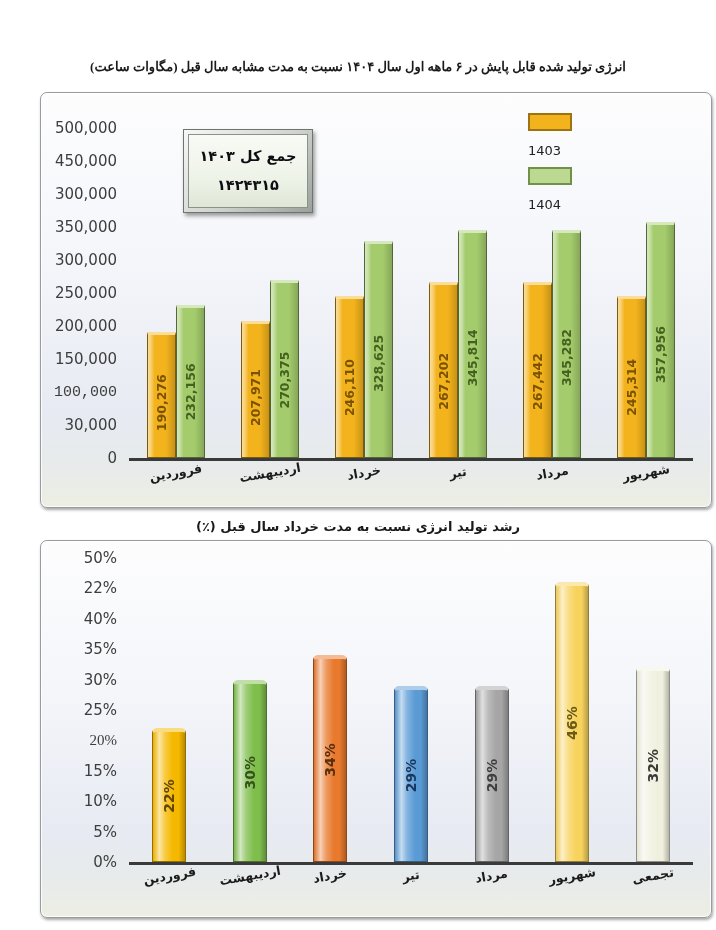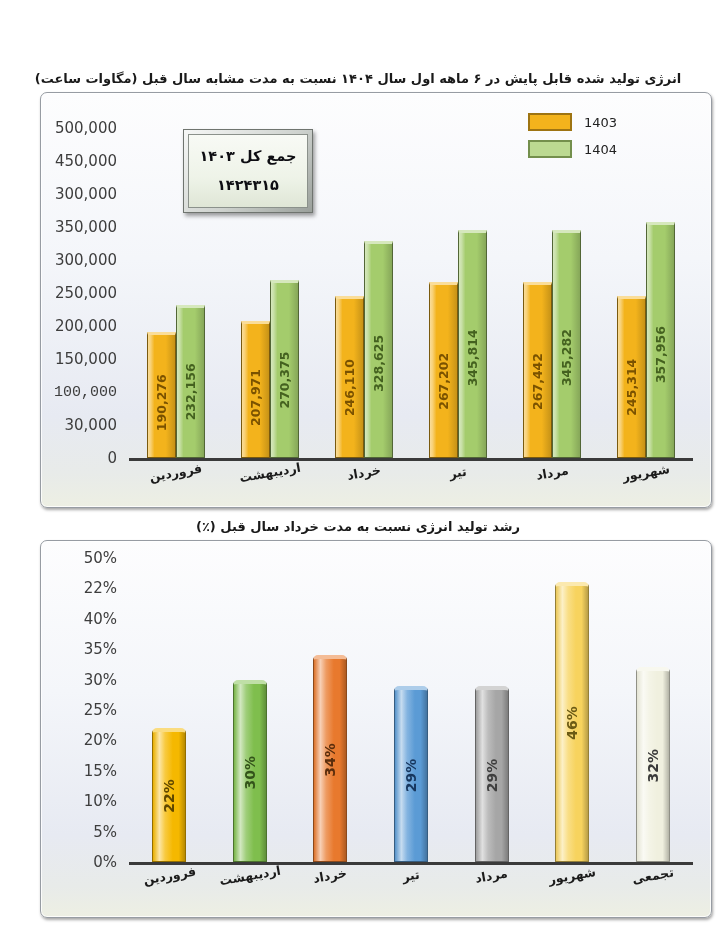--- a/index.html
+++ b/index.html
@@ -3,21 +3,21 @@
 <meta charset="utf-8">
 <style>
   html,body{margin:0;padding:0;background:#ffffff;}
   body{font-family:"DejaVu Sans", sans-serif;}
   .page{position:relative;width:716px;height:930px;background:#ffffff;overflow:hidden;}
 
   .page-title{position:absolute;top:10px;left:0;width:100%;text-align:center;
     font-size:22px;font-weight:500;color:#151515;margin:0;}
   .chart-subtitle{position:absolute;left:0;width:100%;text-align:center;
     font-size:13px;font-weight:bold;color:#1a1a1a;margin:0;}
-  #chart1-title{top:71px;}
+  #chart1-title{top:59px;font-family:Liberation Serif, serif;}
   #chart2-title{top:519px;}
 
   .panel{position:absolute;left:40px;width:672px;box-sizing:border-box;
     background:linear-gradient(180deg,#fdfdfe 0%,#f4f6fa 40%,#e7eaf2 78%,#e8ebe9 92%,#edefe3 100%);
     border:1px solid #979ca3;border-radius:7px;
     box-shadow:1px 2px 3px rgba(0,0,0,.35), inset 0 0 0 1px rgba(255,255,255,.8);}
   #panel1{top:92px;height:416px;}
   #panel2{top:540px;height:378px;}
 
   .yaxis{position:absolute;left:0;width:80px;}
@@ -50,21 +50,21 @@
     background:linear-gradient(135deg,#f6f7f6 0%,#cfd3cf 55%,#9aa09b 100%);
     border:1px solid #6f746f;border-radius:0;box-shadow:2px 3px 4px rgba(0,0,0,.38);}
   #box1403{left:142px;top:36px;}
   #box1404{left:287px;top:36px;width:137px;}
   .tb-inner{height:100%;box-sizing:border-box;border:1px solid #8b918b;
     background:linear-gradient(180deg,#f8faf5 0%,#eef3e8 60%,#dfe6d6 100%);
     display:flex;flex-direction:column;align-items:center;justify-content:space-evenly;}
   .tb-label,.tb-value{font-weight:bold;font-size:14.5px;color:#0d0d12;line-height:1;}
 
   .legend{position:absolute;left:487px;top:20px;display:flex;flex-direction:column;gap:9px;}
-  .legend-item{display:flex;align-items:center;gap:12px;}
+  .legend-item{display:flex;align-items:flex-start;gap:12px;flex-direction:column;}
   .swatch{width:40px;height:14px;border:2px solid #888;}
   .legend-label{font-size:13px;color:#222;}
 </style>
 </head>
 <body>
 
 <div class="page">
 
 
   <h2 class="chart-subtitle" id="chart1-title" dir="rtl">انرژی تولید شده قابل پایش در ۶ ماهه اول سال ۱۴۰۴ نسبت به مدت مشابه سال قبل (مگاوات ساعت)</h2>
@@ -176,21 +176,21 @@
   </section>
 
   <h2 class="chart-subtitle" id="chart2-title" dir="rtl">رشد تولید انرژی نسبت به مدت خرداد سال قبل (٪)</h2>
 
   <section class="panel" id="panel2">
     <div class="yaxis" id="c2-yaxis">
         <div class="ytick" style="bottom: 0%;">0%</div>
         <div class="ytick" style="bottom: 10%;">5%</div>
         <div class="ytick" style="bottom: 20%;">10%</div>
         <div class="ytick" style="bottom: 30%;">15%</div>
-        <div class="ytick" style="bottom: 40%;">20%</div>
+        <div class="ytick" style="bottom: 40%; font-family: Liberation Serif, serif;">20%</div>
         <div class="ytick" style="bottom: 50%;">25%</div>
         <div class="ytick" style="bottom: 60%;">30%</div>
         <div class="ytick" style="bottom: 70%;">35%</div>
         <div class="ytick" style="bottom: 80%;">40%</div>
         <div class="ytick" style="bottom: 90%;">22%</div>
         <div class="ytick" style="bottom: 100%;">50%</div>
       </div>
     <div class="plot" id="c2-plot">
       <div class="bars" id="c2-bars">
           <div class="bar bar2" style="height: 44%; background: linear-gradient(90deg, rgb(233, 175, 0) 0%, rgb(252, 230, 166) 20%, rgb(248, 202, 64) 38%, rgb(245, 184, 0) 62%, rgb(245, 184, 0) 80%, rgb(184, 138, 0) 100%); border-color: rgb(250, 220, 128) rgb(147, 110, 0) rgb(147, 110, 0);">

